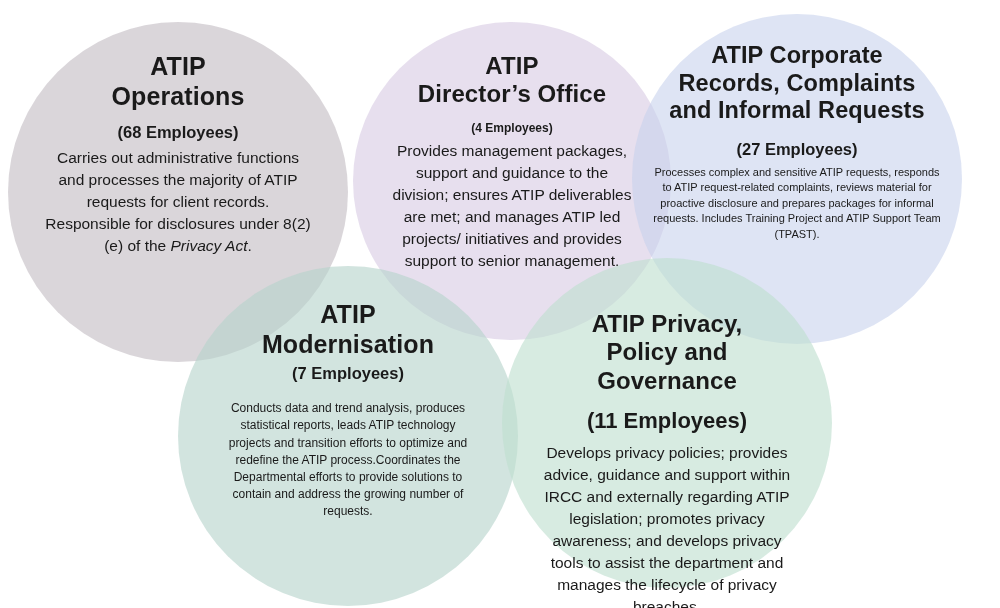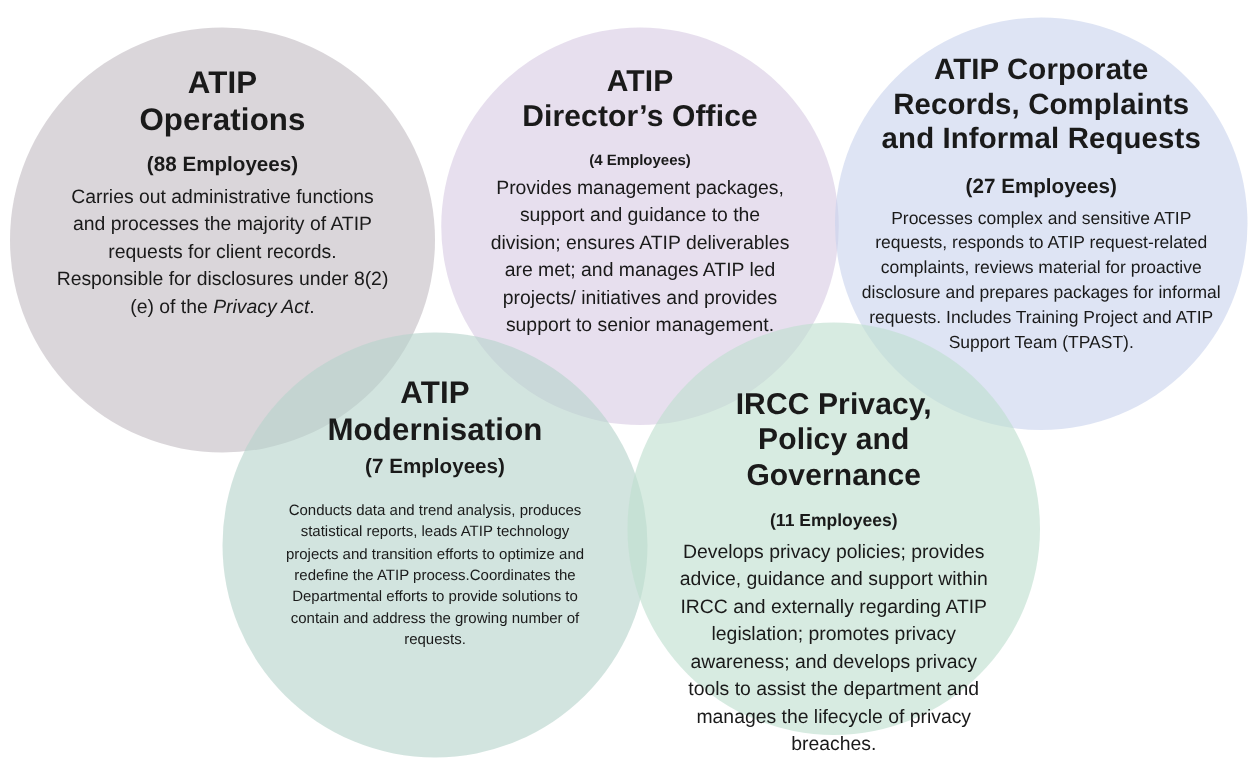--- a/index.html
+++ b/index.html
@@ -64,30 +64,30 @@
     height: 318px;
     background: rgba(196, 176, 212, 0.40);
     padding: 30px 36px 0 36px;
   }
   #c-director .title { font-size: 24px; }
   #c-director .count { font-size: 12px; margin-top: 12px; }
   #c-director .desc { font-size: 15.5px; margin-top: 4px; }
 
   
   #c-corporate {
-    left: 668px;
+    left: 632px;
     top: 14px;
     width: 330px;
     height: 330px;
     background: rgba(198, 208, 236, 0.58);
     padding: 28px 20px 0 20px;
   }
   #c-corporate .title { font-size: 23.5px; }
   #c-corporate .count { font-size: 16.5px; margin-top: 14px; }
-  #c-corporate .desc { font-size: 14px; margin-top: 4px; }
+  #c-corporate .desc { font-size: 11px; margin-top: 4px; }
 
   
   #c-modernisation {
     left: 178px;
     top: 266px;
     width: 340px;
     height: 340px;
     background: rgba(183, 212, 203, 0.62);
     padding: 34px 44px 0 44px;
   }
@@ -98,34 +98,34 @@
   
   #c-privacy {
     left: 502px;
     top: 258px;
     width: 330px;
     height: 330px;
     background: rgba(190, 223, 206, 0.62);
     padding: 52px 38px 0 38px;
   }
   #c-privacy .title { font-size: 24px; }
-  #c-privacy .count { font-size: 14px; margin-top: 12px; }
+  #c-privacy .count { font-size: 22px; margin-top: 12px; }
   #c-privacy .desc { font-size: 15.5px; margin-top: 6px; }
 </style>
 </head>
 <body>
 
 <div id="diagram">
 
   <div class="circle" id="c-operations">
     <div class="title">
       <span>ATIP</span><br>
       <span>Operations</span>
     </div>
-    <div class="count">(88 Employees)</div>
+    <div class="count">(68 Employees)</div>
     <div class="desc"><span>Carries out administrative functions and processes the majority of ATIP requests for client records. Responsible for disclosures under 8(2)(e) of the </span><em>Privacy Act</em><span>.</span></div>
   </div>
 
   <div class="circle" id="c-director">
     <div class="title">
       <span>ATIP</span><br>
       <span>Director’s Office</span>
     </div>
     <div class="count">(4 Employees)</div>
     <div class="desc">Provides management packages, support and guidance to the division; ensures ATIP deliverables are met; and manages ATIP led projects/ initiatives and provides support to senior management.</div>
@@ -145,20 +145,20 @@
     <div class="title">
       <span>ATIP</span><br>
       <span>Modernisation</span>
     </div>
     <div class="count">(7 Employees)</div>
     <div class="desc">Conducts data and trend analysis, produces statistical reports, leads ATIP technology projects and transition efforts to optimize and redefine the ATIP process.Coordinates the Departmental efforts to provide solutions to contain and address the growing number of requests.</div>
   </div>
 
   <div class="circle" id="c-privacy">
     <div class="title">
-      <span>IRCC Privacy,</span><br>
+      <span>ATIP Privacy,</span><br>
       <span>Policy and Governance</span>
     </div>
     <div class="count">(11 Employees)</div>
     <div class="desc">Develops privacy policies; provides advice, guidance and support within IRCC and externally regarding ATIP legislation; promotes privacy awareness; and develops privacy tools to assist the department and manages the lifecycle of privacy breaches.</div>
   </div>
 
 </div>
 
 </body></html>

